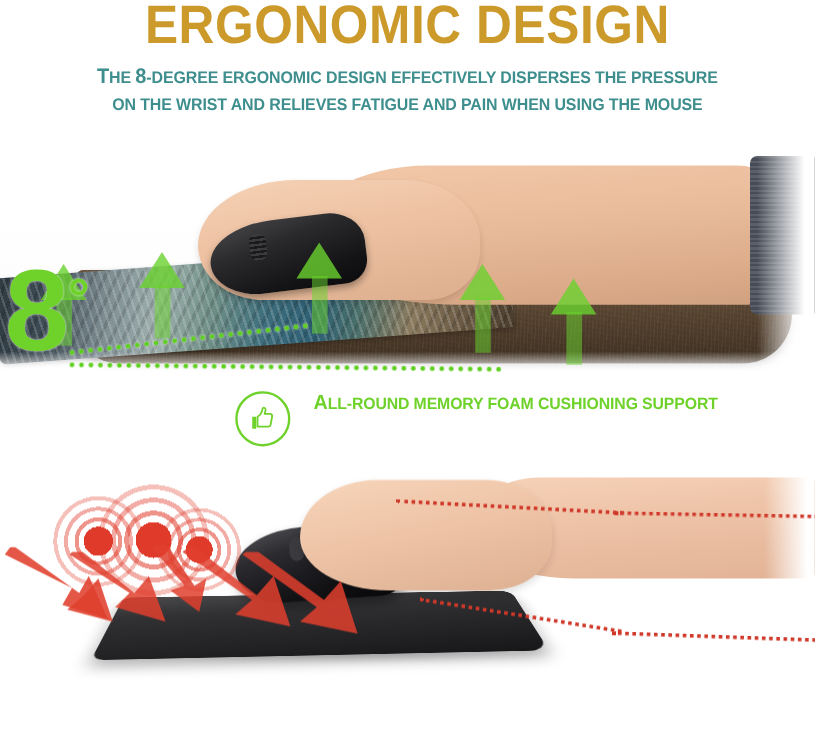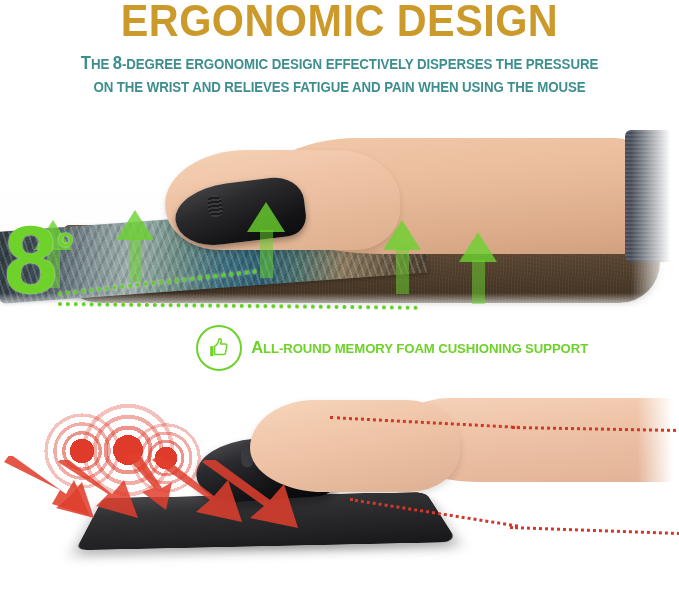--- a/index.html
+++ b/index.html
@@ -144,21 +144,21 @@
     border-left:19px solid transparent;border-right:19px solid transparent;
     border-bottom:30px solid rgba(106,210,46,.80);
   }
   .g-stem{
     position:absolute;width:13px;background:rgba(106,210,46,.52);z-index:4;
   }
 
   
   .cap-good{
     position:absolute;left:196px;top:326px;height:44px;
-    display:flex;align-items:center;gap:4px;z-index:8;
+    display:flex;gap:14px;z-index:8;
   }
   .thumb-circle{
     width:42px;height:42px;border-radius:50%;
     border:2.5px solid #6ED22A;
     display:flex;align-items:center;justify-content:center;
     flex:0 0 auto;background:#fff;
   }
   .cap-good-text{
     color:#6ED22A;font-weight:bold;font-size:17px;letter-spacing:-0.1px;
     white-space:nowrap;transform:scaleX(0.97);

